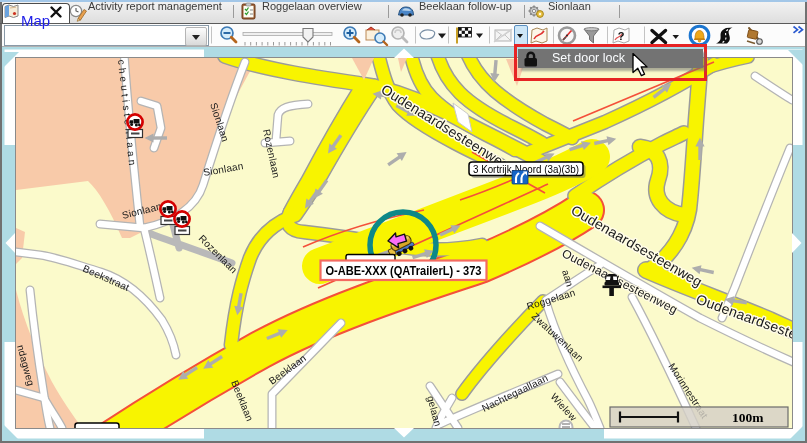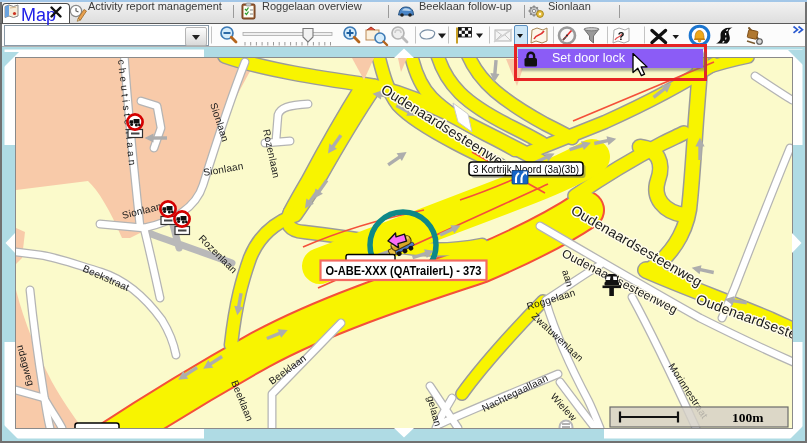--- a/index.html
+++ b/index.html
@@ -11,21 +11,21 @@
 #tabline{left:0;top:22.5px;width:807px;height:1px;background:#5a5a5a;z-index:5}
 #maptab{left:2px;top:3px;width:66px;height:20px;background:#fff;border:1px solid #4c4c4c;border-bottom:none;border-radius:4px 4px 0 0;z-index:4}
 .tabtxt{font-size:11px;color:#3a3a3a;top:0}
 .sepv{top:5px;width:1px;height:13px;background:#9a9a9a;z-index:4}
 #toolbar{left:2px;top:23.5px;width:803px;height:22.5px;background:#fcfcfc;border-bottom:1px solid #b0b0b0;z-index:3}
 #combo{left:2px;top:1.5px;width:203px;height:19px;background:#fff;border:1px solid #8a9aa8}
 #combobtn{right:1px;top:1px;width:20px;height:17px;background:linear-gradient(#fdfdfd,#d9d9d9);border:1px solid #b5b5b5;border-radius:2px}
 #combobtn:after{content:"";position:absolute;left:6px;top:7px;border:4px solid transparent;border-top:5px solid #222}
 
 #redbox{left:514px;top:44px;width:187px;height:31px;border:3px solid #e62424;z-index:20;background:transparent}
-#bluerow{left:518px;top:49px;width:185px;height:19px;background:#8b5cf6;z-index:21;box-shadow:3px 3px 2px rgba(110,110,110,.55)}
+#bluerow{left:518px;top:49px;width:185px;height:19px;background:#737373;z-index:21;box-shadow:3px 3px 2px rgba(110,110,110,.55)}
 #menutext{left:34px;top:2px;font-size:12.5px;color:#fbfdff;z-index:22}
 #dropbtn{left:514px;top:25px;width:12px;height:20px;background:#cde6f7;border:1px solid #5a8fc0;border-radius:2px;z-index:4}
 #dropbtn:after{content:"";position:absolute;left:2px;top:8px;border:3.5px solid transparent;border-top:4.5px solid #111}
 svg{display:block}
 #mainsvg{position:absolute;left:0;top:0;z-index:1}
 #cursor{left:632px;top:53px;z-index:30}
 </style>
 </head>
 <body>
 
@@ -303,21 +303,21 @@
 <div id="topstrip" class="abs"></div>
 <div id="tabstrip" class="abs"></div>
 <div id="tabline" class="abs"></div>
 <div id="maptab" class="abs"></div>
 <div id="toolbar" class="abs">
     <div id="combo" class="abs">
       <div id="combobtn" class="abs"></div>
     </div>
   </div>
 
-<div class="abs" style="left:21px;top:5px;font-size:18px;color:#2020e8;z-index:6">Map</div>
+<div class="abs" style="left:21px;top:12px;font-size:15px;color:#2020e8;z-index:6">Map</div>
 <div class="abs tabtxt" style="left:88px;z-index:6">Activity report management</div>
 <div class="abs tabtxt" style="left:262px;z-index:6">Roggelaan overview</div>
 <div class="abs tabtxt" style="left:419px;z-index:6">Beeklaan follow-up</div>
 <div class="abs tabtxt" style="left:548px;z-index:6">Sionlaan</div>
 <div class="abs sepv" style="left:233px"></div>
 <div class="abs sepv" style="left:388px"></div>
 <div class="abs sepv" style="left:524px"></div>
 <div class="abs sepv" style="left:619px"></div>
 
 <svg class="abs" style="left:0;top:0;z-index:6" width="807" height="23" viewBox="0 0 807 23">

